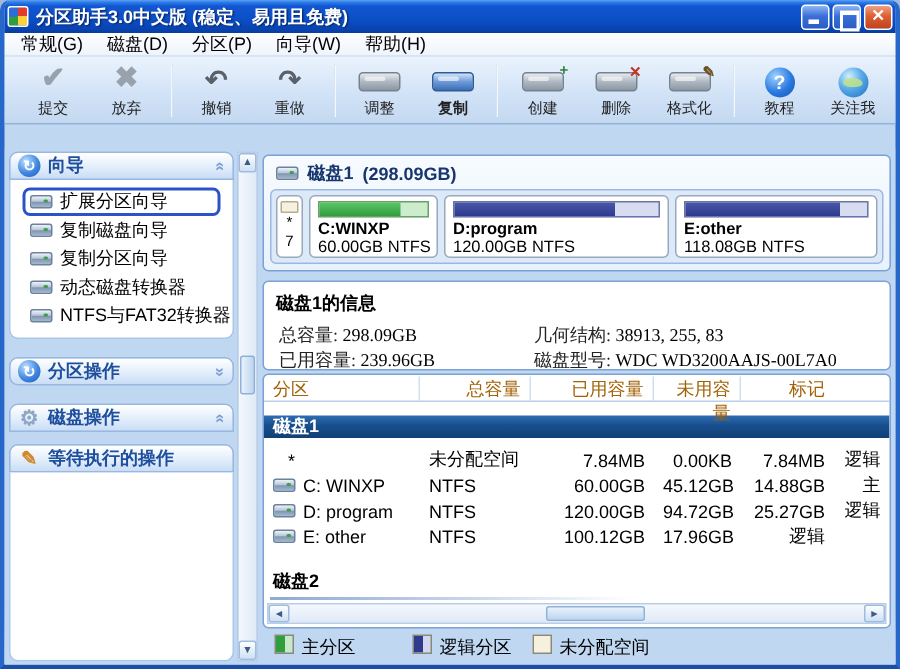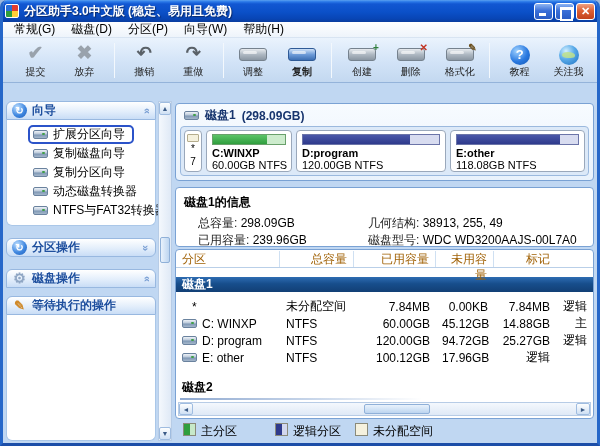--- a/index.html
+++ b/index.html
@@ -69,21 +69,21 @@
   .sec-h.closed { border-radius:6px; }
   .chev { margin-left:auto; color:#7a9fd4; font-weight:bold; font-size:11px; line-height:10px; }
   .chev.up::before { content:"»"; display:inline-block; transform:rotate(-90deg); }
   .chev.down::before { content:"»"; display:inline-block; transform:rotate(90deg); }
   .sec-ico { width:15px; height:15px; border-radius:50%; margin-right:5px; flex:none; text-align:center;
     background:radial-gradient(circle at 35% 30%,#bfe0ff,#3f87e0 55%,#1c5cb8); }
   .sec-ico::before { content:"↻"; color:#fff; font-size:10px; line-height:15px; font-weight:bold; }
   .sec-ico.gear { background:none; } .sec-ico.gear::before { content:"⚙"; color:#8fa6c4; font-size:14px; }
   .sec-ico.pend { background:none; } .sec-ico.pend::before { content:"✎"; color:#d08a2a; font-size:13px; }
   .sec-p { background:#fff; border:1px solid #aac7e8; border-top:none; border-radius:0 0 6px 6px;
-    padding:5px 21px; flex:none; }
+    padding:5px 8px; flex:none; }
   .sec-p.grow { flex:1; }
   .s-item { height:19px; display:flex; align-items:center; gap:5px; padding:0 3px; font-size:12px; color:#000;
     border:2px solid transparent; border-radius:5px; white-space:nowrap; }
   .s-item.sel { border-color:#2b53c9; }
   .mdisk { width:15px; height:9px; border-radius:2px; flex:none; position:relative;
     background:linear-gradient(180deg,#eef3f8,#b9c7d8 45%,#7e97b4 55%,#a6b8cc);
     border:1px solid #6a829e; }
   .mdisk::after { content:""; position:absolute; right:2px; top:2px; width:3px; height:2px;
     background:#3f9e48; border-radius:1px; }
   .gap8 { height:8px; flex:none; } .gap12 { height:12px; flex:none; }
@@ -113,21 +113,21 @@
   .pbar { height:11px; border:1px solid #69a06b; position:relative; background:#cdeccd; }
   .pbar .fill { position:absolute; left:0; top:0; bottom:0; background:linear-gradient(180deg,#5cc468,#2f9e3d); }
   .pbox.logical .pbar { border-color:#6b74a8; background:#d8dcf0; }
   .pbox.logical .fill { background:linear-gradient(180deg,#4a57a8,#2e3a8c); }
   .pname { font-size:11px; font-weight:bold; margin-top:2px; white-space:nowrap; }
   .pinfo { font-size:11px; white-space:nowrap; }
   .w-c { width:86px; } .w-d { width:150px; } .w-e { flex:1; }
 
   .info-panel { top:86px; height:60px; }
   .ip-title { font-size:12px; font-weight:bold; padding:6px 8px 4px 8px; color:#000; }
-  .ip-grid { display:grid; grid-template-columns:170px 1fr; grid-auto-rows:17px; padding-left:22px; font-size:12px; }
+  .ip-grid { display:grid; grid-template-columns:170px 1fr; grid-auto-rows:17px; padding-left:10px; font-size:12px;font-family:Liberation Serif, serif; }
   .ip-grid .lab { color:#222; } .ip-grid .val { color:#000; }
 
   .table-panel { top:148px; bottom:22px; overflow:hidden; }
   .tgrid { display:grid; grid-template-columns:104px 74px 82px 58px 62px 1fr; align-items:center; }
   .thead { height:18px; border-bottom:1px solid #b9cfe8; font-size:12px; color:#a16207; }
   .thead > div { padding:0 6px; border-right:1px solid #cfe0f2; line-height:16px; height:16px; }
   .thead > div:last-child { border-right:none; }
   .c-r { text-align:right; }
   .grp-bar { margin-top:9px; height:15px; display:flex; align-items:center; padding-left:6px;
     background:linear-gradient(180deg,#2e6cb2,#174e8c 45%,#123f75); color:#fff; font-size:12px; font-weight:bold; }
@@ -331,21 +331,21 @@
             <div class="pname">E:other</div>
             <div class="pinfo">118.08GB NTFS</div>
           </div>
         </div>
       </div>
 
       <div class="panel info-panel">
         <div class="ip-title">磁盘1的信息</div>
         <div class="ip-grid">
           <div><span class="lab">总容量:</span> <span class="val">298.09GB</span></div>
-          <div><span class="lab">几何结构:</span> <span class="val">38913, 255, 49</span></div>
+          <div><span class="lab">几何结构:</span> <span class="val">38913, 255, 83</span></div>
           <div><span class="lab">已用容量:</span> <span class="val">239.96GB</span></div>
           <div><span class="lab">磁盘型号:</span> <span class="val">WDC WD3200AAJS-00L7A0</span></div>
         </div>
       </div>
 
       <div class="panel table-panel">
         <div class="tgrid thead">
           <div>分区</div>
           <div class="c-r">总容量</div>
           <div class="c-r">已用容量</div>

